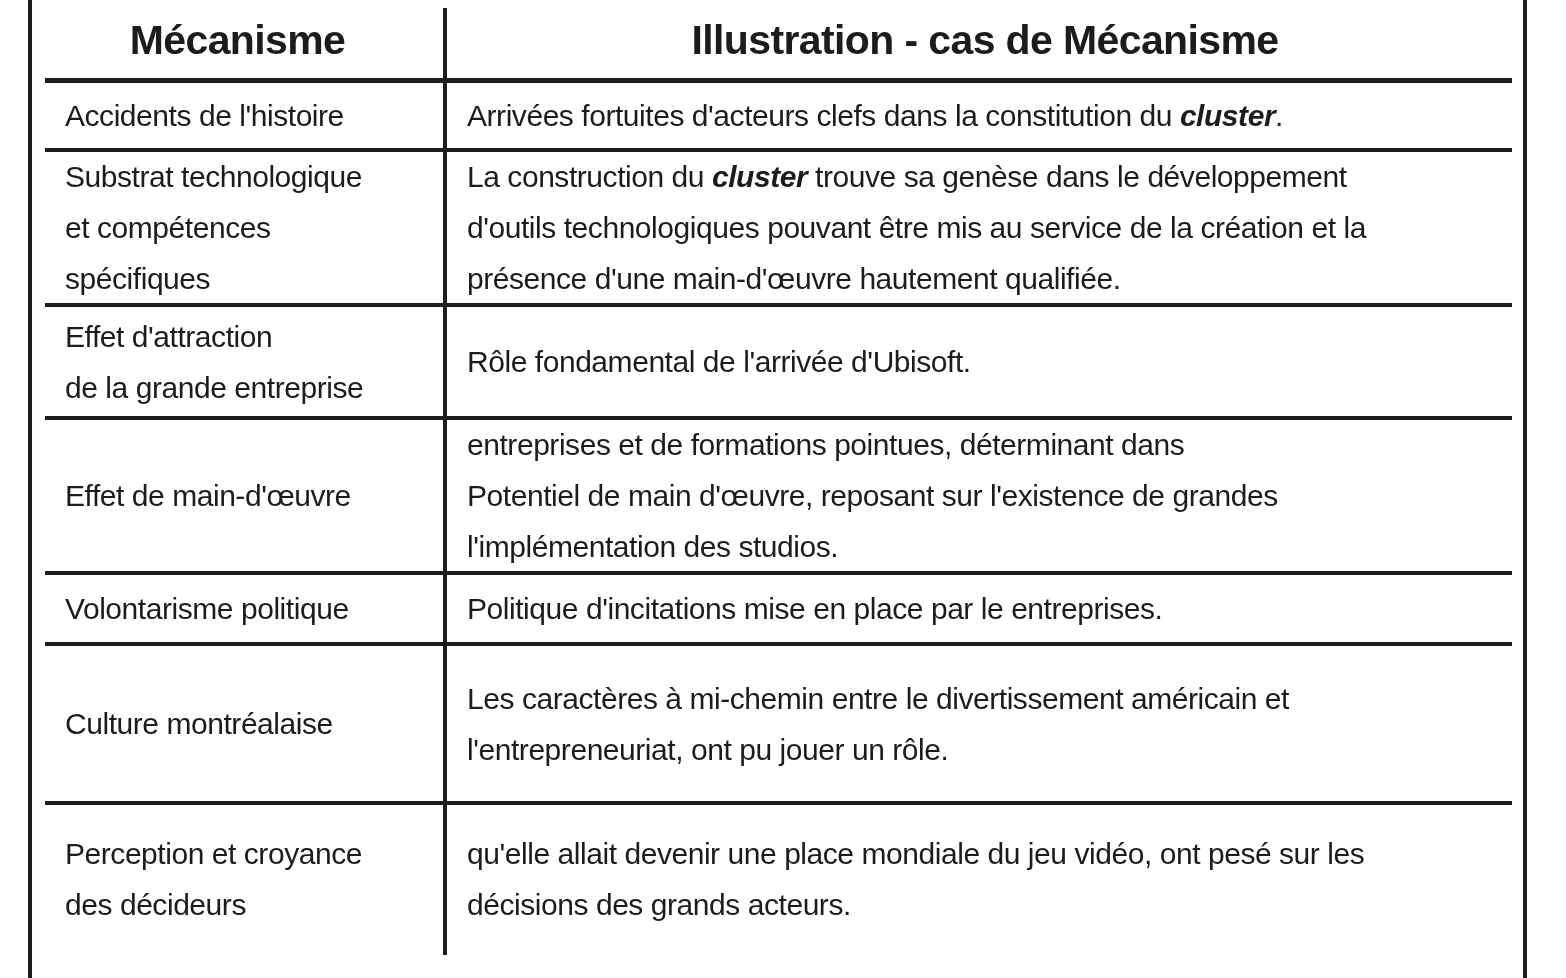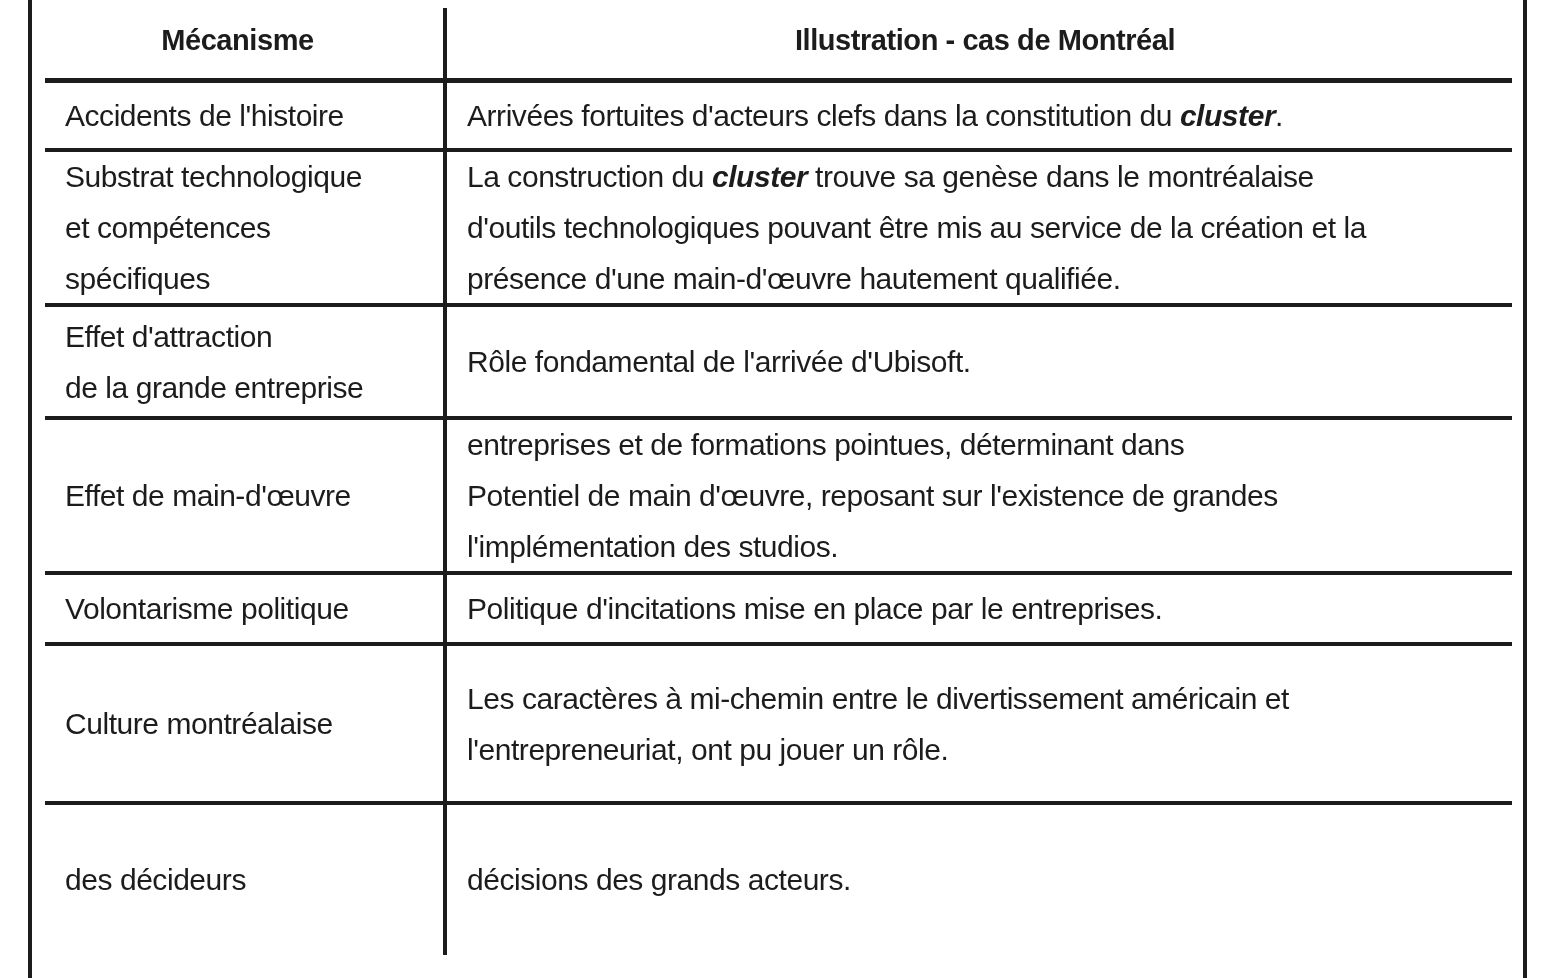--- a/index.html
+++ b/index.html
@@ -27,21 +27,21 @@
     flex-direction: column;
     justify-content: center;
     font-size: 30px;
     line-height: 51px;
     letter-spacing: -0.015em;
   }
   .cell.header {
     align-items: center;
     justify-content: center;
     font-weight: bold;
-    font-size: 29px;
+    font-size: 41px;
   }
   .cell.mech { padding-left: 35px; padding-right: 10px; }
   .cell.illu { padding-left: 22px; padding-right: 14px; }
   .cell .line { white-space: nowrap; }
   .italic { font-style: italic; font-weight: bold; }
 
   
   .vline { position: absolute; width: 4px; background: var(--line, #1c1c1c); }
   .vl-left   { left: 28px;   top: 0;   height: 978px; }
   .vl-mid    { left: 443px;  top: 8px; height: 947px; }
@@ -66,35 +66,35 @@
   <div class="hline hl1"></div>
   <div class="hline hl2"></div>
   <div class="hline hl3"></div>
   <div class="hline hl4"></div>
   <div class="hline hl5"></div>
   <div class="hline hl6"></div>
   <div class="hline hl7"></div>
 
   <div class="grid">
     <div class="cell header">Mécanisme</div>
-    <div class="cell header">Illustration - cas de Montréal</div>
+    <div class="cell header">Illustration - cas de Mécanisme</div>
 
   <div class="cell mech">
         <div class="line">Accidents de l'histoire</div>
       </div>
       <div class="cell illu">
         <div class="line"><span>Arrivées fortuites d'acteurs clefs dans la constitution du </span><span class="italic">cluster</span><span>.</span></div>
       </div>
       <div class="cell mech">
         <div class="line">Substrat technologique</div>
         <div class="line">et compétences</div>
         <div class="line">spécifiques</div>
       </div>
       <div class="cell illu">
-        <div class="line"><span>La construction du </span><span class="italic">cluster</span><span> trouve sa genèse dans le montréalaise</span></div>
+        <div class="line"><span>La construction du </span><span class="italic">cluster</span><span> trouve sa genèse dans le développement</span></div>
         <div class="line"><span>d'outils technologiques pouvant être mis au service de la création et la</span></div>
         <div class="line"><span>présence d'une main-d'œuvre hautement qualifiée.</span></div>
       </div>
       <div class="cell mech">
         <div class="line">Effet d'attraction</div>
         <div class="line">de la grande entreprise</div>
       </div>
       <div class="cell illu">
         <div class="line"><span>Rôle fondamental de l'arrivée d'Ubisoft.</span></div>
       </div>
@@ -113,19 +113,21 @@
         <div class="line"><span>Politique d'incitations mise en place par le entreprises.</span></div>
       </div>
       <div class="cell mech">
         <div class="line">Culture montréalaise</div>
       </div>
       <div class="cell illu">
         <div class="line"><span>Les caractères à mi-chemin entre le divertissement américain et</span></div>
         <div class="line"><span>l'entrepreneuriat, ont pu jouer un rôle.</span></div>
       </div>
       <div class="cell mech">
+        <div class="line">Perception et croyance</div>
         <div class="line">des décideurs</div>
       </div>
       <div class="cell illu">
+        <div class="line"><span>qu'elle allait devenir une place mondiale du jeu vidéo, ont pesé sur les</span></div>
         <div class="line"><span>décisions des grands acteurs.</span></div>
       </div>
     </div>
 </div>
 
 </body></html>

